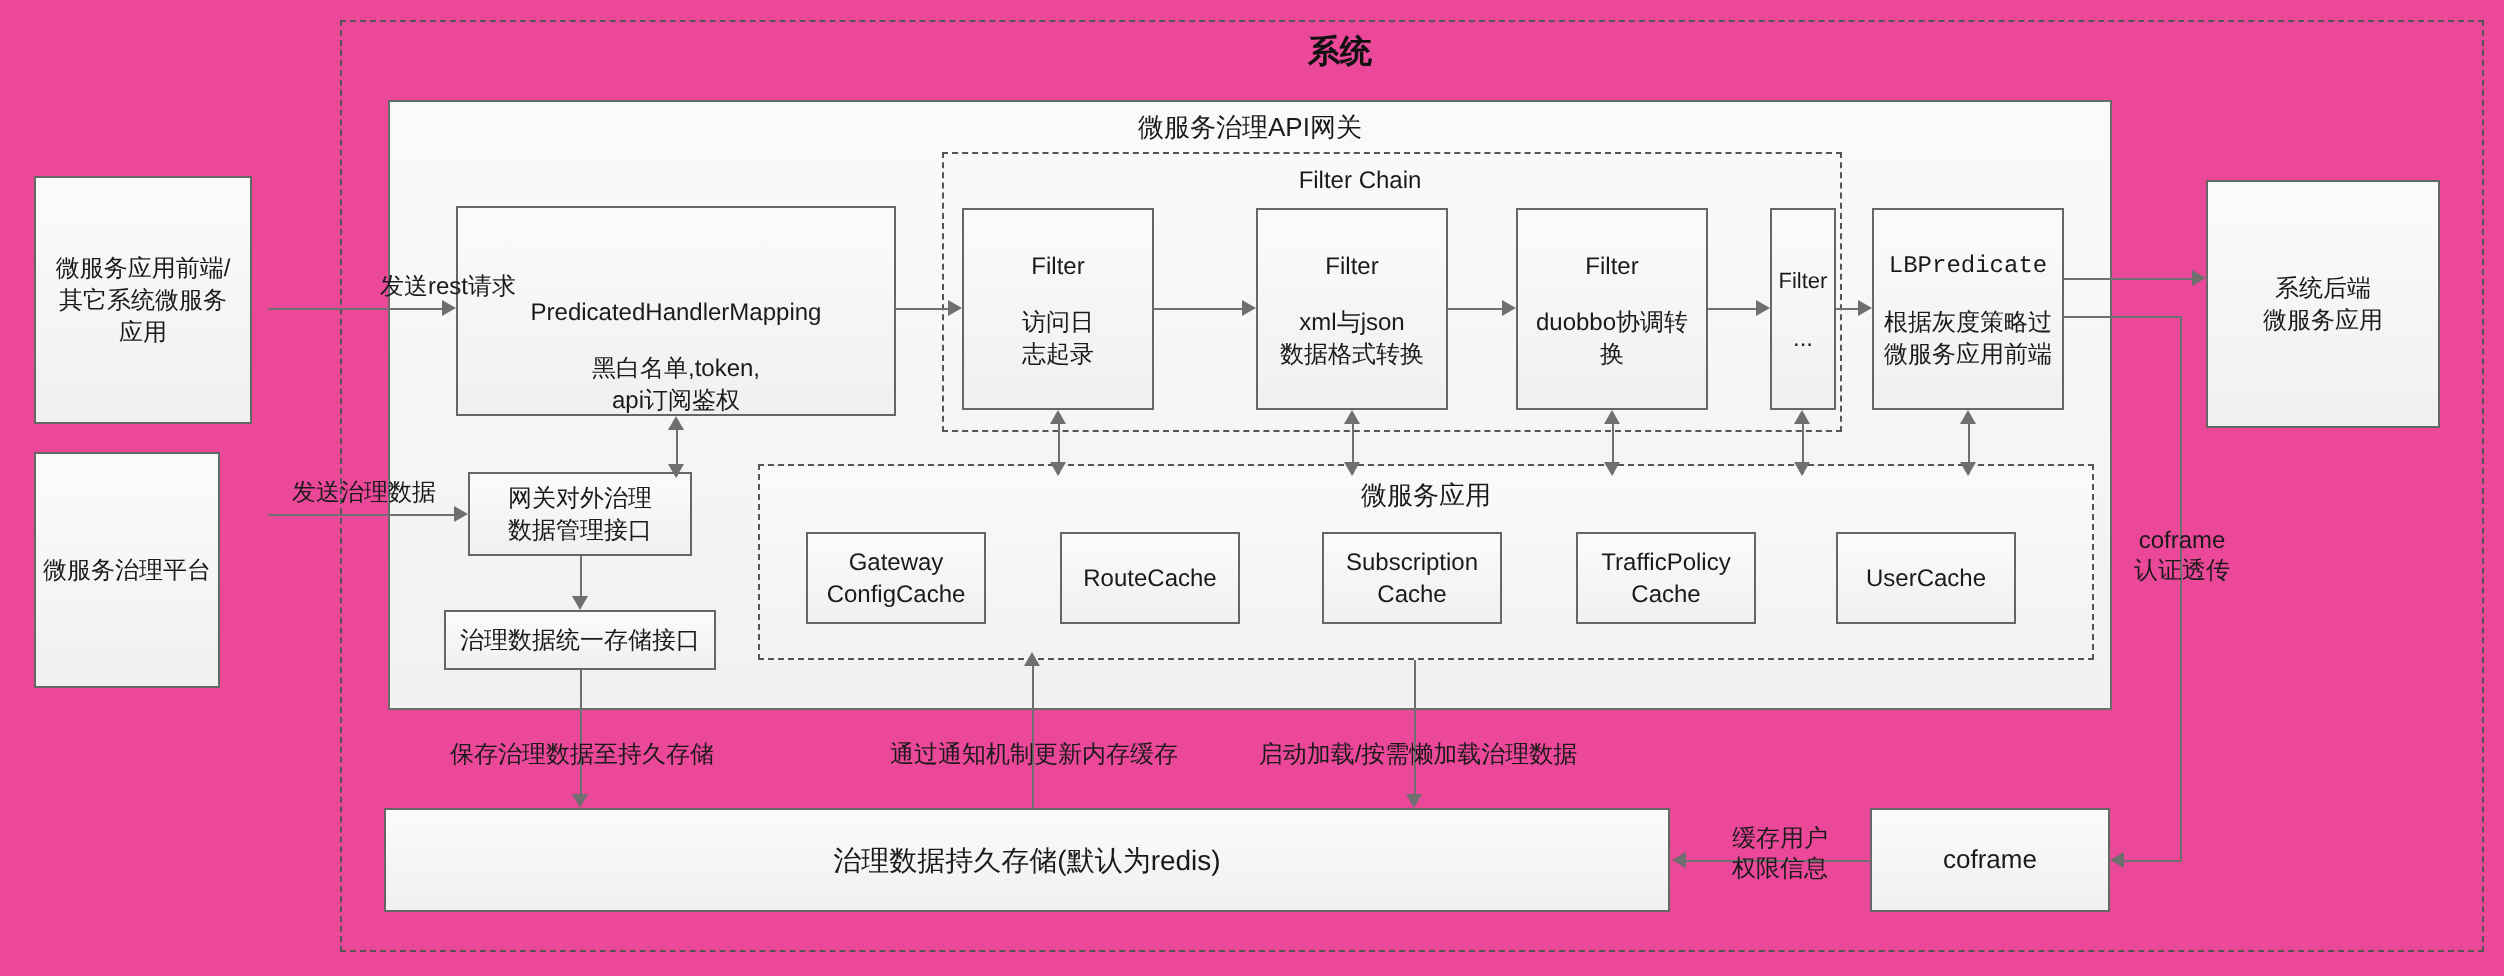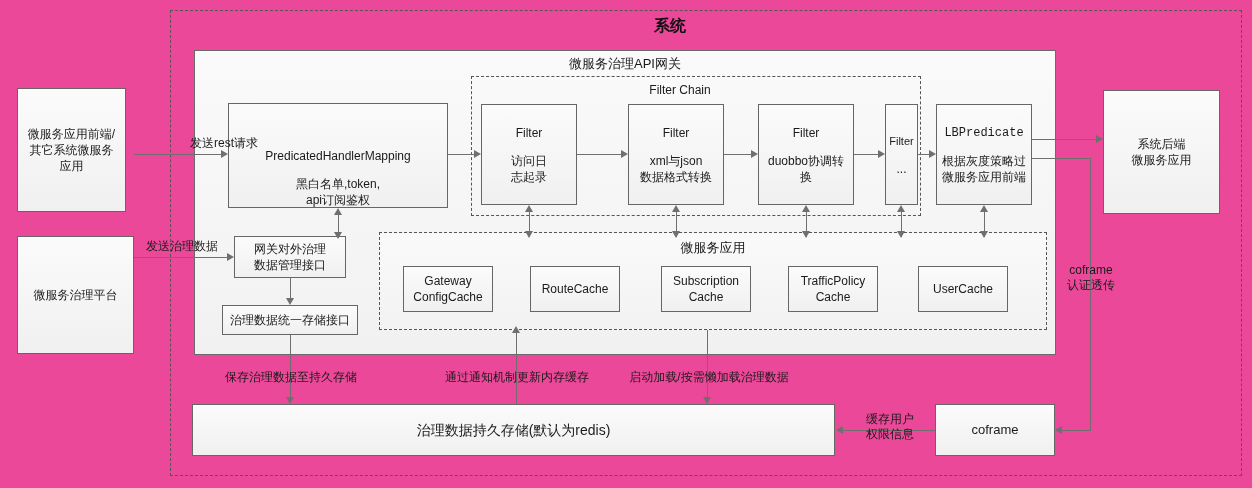--- a/index.html
+++ b/index.html
@@ -111,21 +111,21 @@
   <div class="dashed" style="left:170px;top:10px;width:1072px;height:466px;"></div>
 
   <div id="sys-title" style="left:600px;top:16px;width:140px;">系统</div>
 
   <div class="box" style="left:17px;top:88px;width:109px;height:124px;">
     <span class="title">微服务应用前端/</span>
     <span class="sub">其它系统微服务</span>
     <span class="sub">应用</span>
   </div>
 
-  <div class="box" style="left:17px;top:236px;width:117px;height:118px;">
+  <div class="box" style="left:17px;top:226px;width:93px;height:118px;">
     <span class="title">微服务治理平台</span>
   </div>
 
   <div class="box" style="left:1103px;top:90px;width:117px;height:124px;">
     <span class="title">系统后端</span>
     <span class="sub">微服务应用</span>
   </div>
 
   <div class="group" style="left:194px;top:50px;width:862px;height:305px;"></div>
   <div class="group-solid-label" style="left:194px;top:56px;width:862px;">微服务治理API网关</div>

